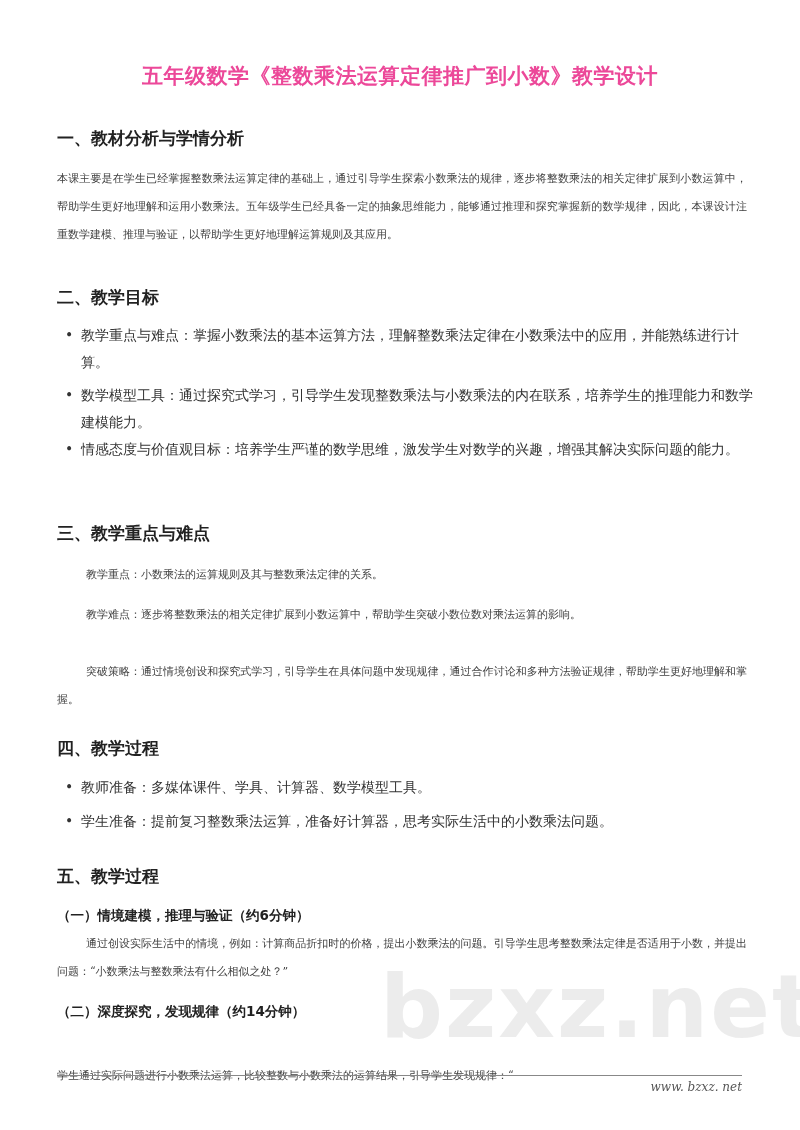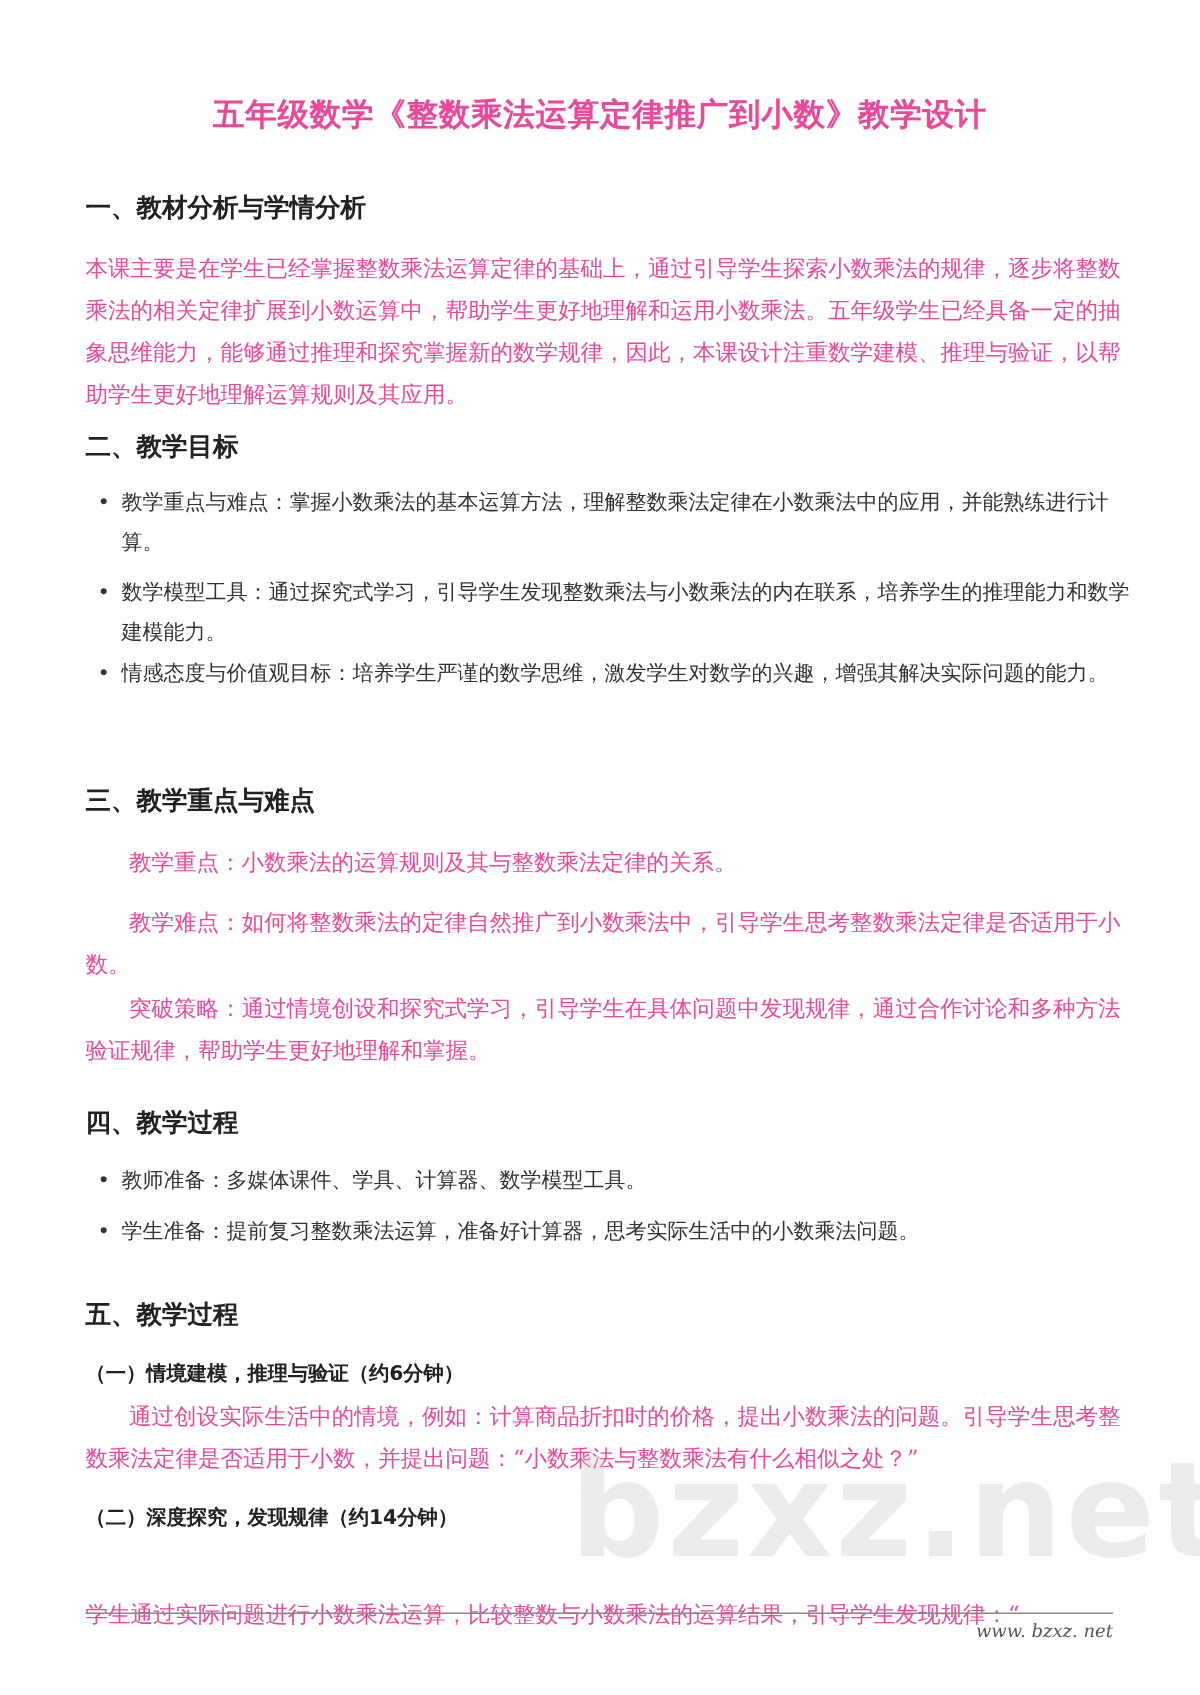--- a/index.html
+++ b/index.html
@@ -5,21 +5,21 @@
   html, body { margin: 0; padding: 0; background: #ffffff; }
   body { width: 800px; height: 1130px; position: relative; overflow: hidden;
          font-family: "DejaVu Serif", "Liberation Serif", serif; color: #2a2a2a; }
   .page { position: absolute; left: 0; top: 0; width: 800px; height: 1130px; }
   .title { position: absolute; top: 62px; left: 0; width: 800px; text-align: center;
            font-family: "DejaVu Sans", "Liberation Sans", sans-serif; font-size: 21px; font-weight: bold; color: #ec4899; letter-spacing: 0.5px; }
   .h2 { position: absolute; left: 57px; font-family: "DejaVu Sans", "Liberation Sans", sans-serif;
         font-size: 17px; font-weight: bold; color: #222; }
   .h3 { position: absolute; left: 57px; font-family: "DejaVu Sans", "Liberation Sans", sans-serif;
         font-size: 13.5px; font-weight: bold; color: #222; }
-  .para { position: absolute; left: 57px; width: 690px; font-size: 15px; line-height: 28px; color: #ec4899; text-align: justify; }
+  .para { position: absolute; left: 57px; width: 690px; font-size: 11px; line-height: 28px; color: #404040; text-align: justify; }
   .para.indent { text-indent: 29px; }
   .bullet { position: absolute; left: 65px; width: 680px; font-size: 14px; line-height: 27px; color: #333; padding-left: 16px; }
   .bullet::before { content: "•"; position: absolute; left: 0; top: 0; }
   .footer-line { position: absolute; left: 57px; top: 1075px; width: 685px; height: 1px; background: #888; }
   .footer-url { position: absolute; right: 58px; top: 1080px; font-style: italic; font-size: 12px; color: #555;
                 font-family: "DejaVu Serif", "Liberation Serif", serif; }
   .watermark { position: absolute; left: 380px; top: 955px; font-family: "DejaVu Sans", "Liberation Sans", sans-serif;
                font-weight: bold; font-size: 88px; color: rgba(200,200,200,0.35); letter-spacing: 2px; pointer-events: none; }
 </style>
 </head>
@@ -31,21 +31,21 @@
   <div class="h2" style="top:127px;">一、教材分析与学情分析</div>
   <div class="para" style="top:165px;">本课主要是在学生已经掌握整数乘法运算定律的基础上，通过引导学生探索小数乘法的规律，逐步将整数乘法的相关定律扩展到小数运算中，帮助学生更好地理解和运用小数乘法。五年级学生已经具备一定的抽象思维能力，能够通过推理和探究掌握新的数学规律，因此，本课设计注重数学建模、推理与验证，以帮助学生更好地理解运算规则及其应用。</div>
 
   <div class="h2" style="top:286px;">二、教学目标</div>
   <div class="bullet" style="top:322px;">教学重点与难点：掌握小数乘法的基本运算方法，理解整数乘法定律在小数乘法中的应用，并能熟练进行计算。</div>
   <div class="bullet" style="top:382px;">数学模型工具：通过探究式学习，引导学生发现整数乘法与小数乘法的内在联系，培养学生的推理能力和数学建模能力。</div>
   <div class="bullet" style="top:436px;">情感态度与价值观目标：培养学生严谨的数学思维，激发学生对数学的兴趣，增强其解决实际问题的能力。</div>
 
   <div class="h2" style="top:522px;">三、教学重点与难点</div>
   <div class="para indent" style="top:561px;">教学重点：小数乘法的运算规则及其与整数乘法定律的关系。</div>
-  <div class="para indent" style="top:601px;">教学难点：如何将整数乘法的定律自然推广到小数乘法中，引导学生思考整数乘法定律是否适用于小数。</div>
+  <div class="para indent" style="top:601px;">教学难点：逐步将整数乘法的相关定律扩展到小数运算中，帮助学生突破小数位数对乘法运算的影响。</div>
   <div class="para indent" style="top:658px;">突破策略：通过情境创设和探究式学习，引导学生在具体问题中发现规律，通过合作讨论和多种方法验证规律，帮助学生更好地理解和掌握。</div>
 
   <div class="h2" style="top:737px;">四、教学过程</div>
   <div class="bullet" style="top:808px;">学生准备：提前复习整数乘法运算，准备好计算器，思考实际生活中的小数乘法问题。</div>
   <div class="bullet" style="top:774px;">教师准备：多媒体课件、学具、计算器、数学模型工具。</div>
 
   <div class="h2" style="top:865px;">五、教学过程</div>
   <div class="h3" style="top:907px;">（一）情境建模，推理与验证（约6分钟）</div>
   <div class="para indent" style="top:930px;">通过创设实际生活中的情境，例如：计算商品折扣时的价格，提出小数乘法的问题。引导学生思考整数乘法定律是否适用于小数，并提出问题：“小数乘法与整数乘法有什么相似之处？”</div>
   <div class="h3" style="top:1003px;">（二）深度探究，发现规律（约14分钟）</div>

